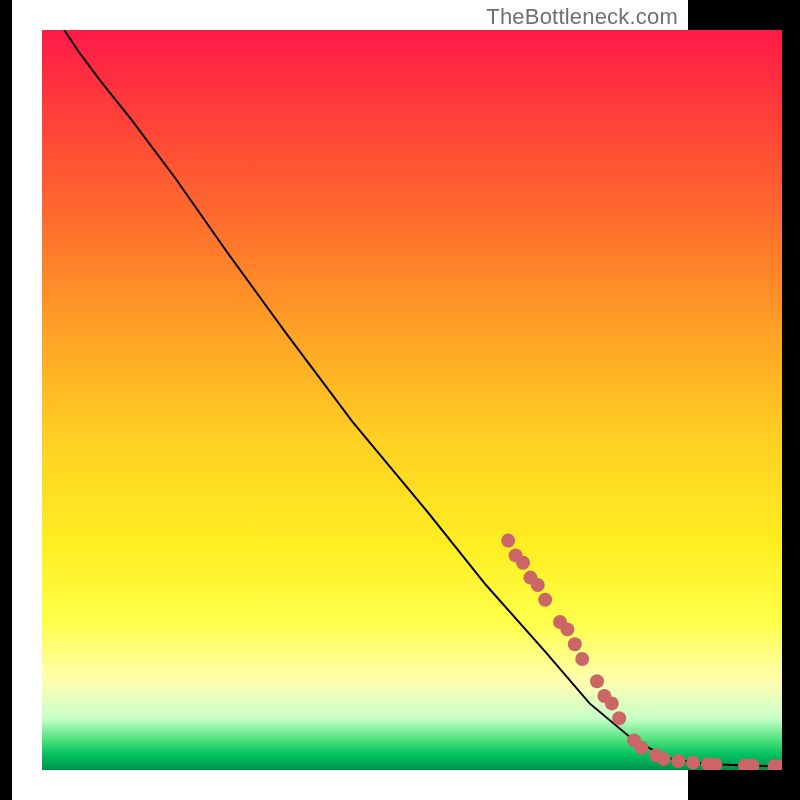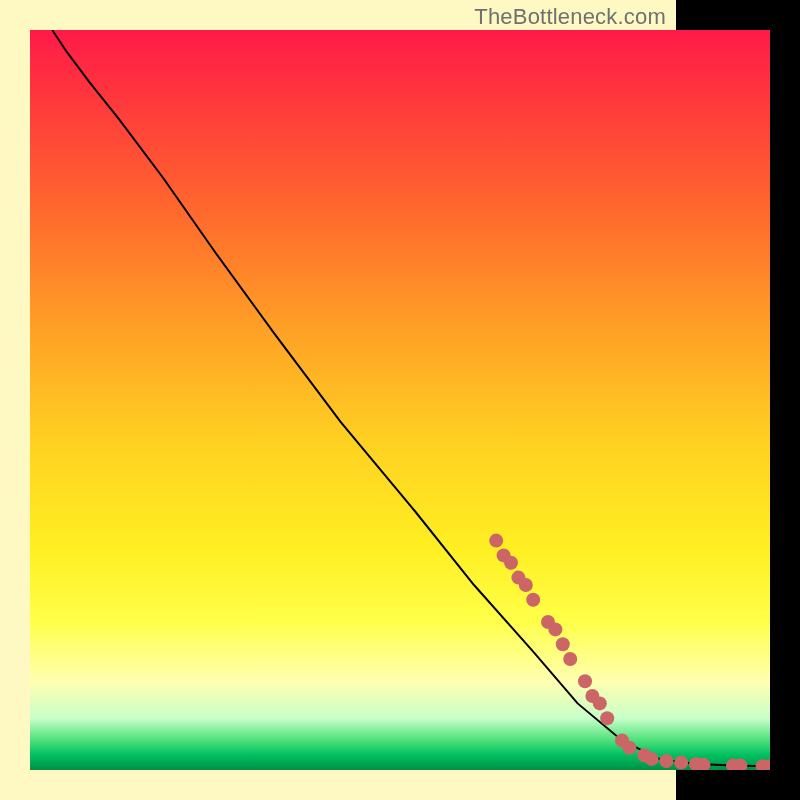--- a/index.html
+++ b/index.html
@@ -6,25 +6,25 @@
     margin: 0;
     padding: 0;
     width: 800px;
     height: 800px;
     overflow: hidden;
     background: #000;
     font-family: Arial, Helvetica, sans-serif;
   }
   .frame {
     position: absolute;
-    left: 0;
+    left: 12px;
     top: 0;
     width: 676px;
     height: 800px;
-    background: #fef9c3;
+    background: #ffffff;
   }
   .plot {
     position: absolute;
     left: 30px;
     top: 30px;
     width: 740px;
     height: 740px;
     
     background: linear-gradient(
       to bottom,

